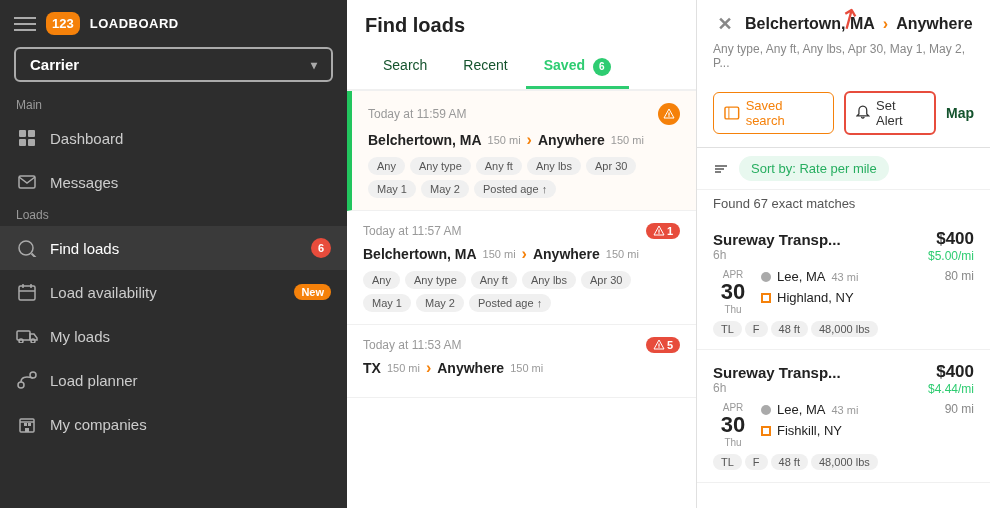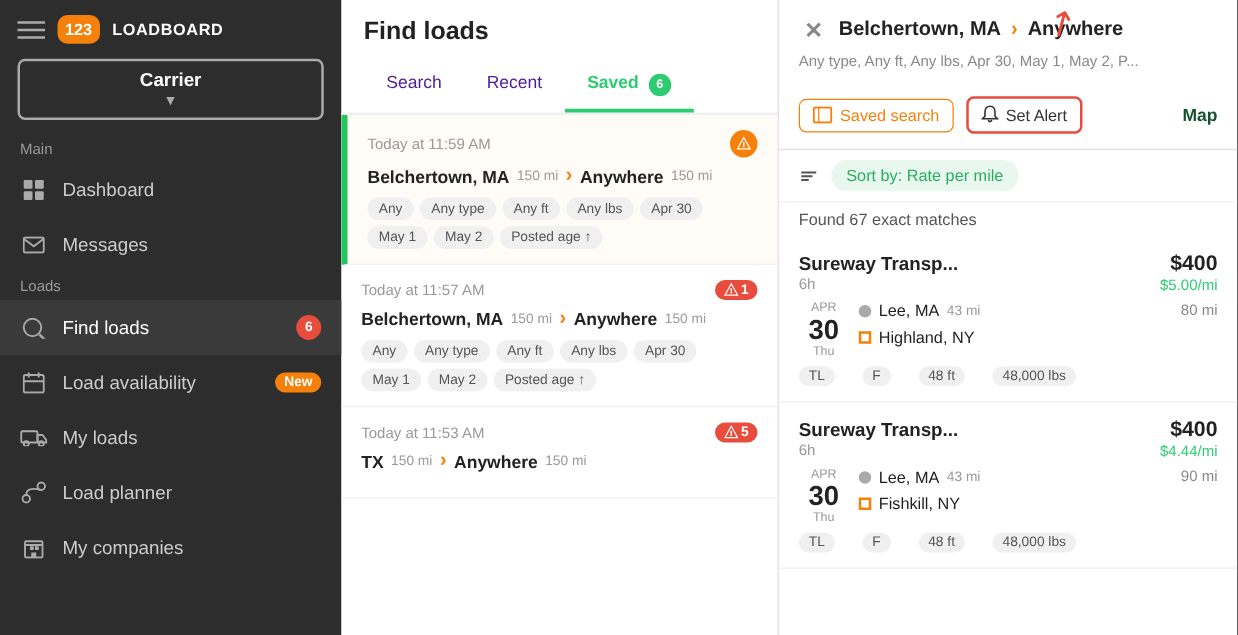--- a/index.html
+++ b/index.html
@@ -1,39 +1,39 @@
 <!DOCTYPE html>
 <html><head>
   <meta charset="utf-8">
   <style>
     * { box-sizing: border-box; margin: 0; padding: 0; }
     body { font-family: -apple-system, BlinkMacSystemFont, 'Segoe UI', Arial, sans-serif; background: #2d2d2d; width: 990px; height: 508px; overflow: hidden; display: flex; }
 
     
-    .sidebar { width: 273px; background: #2d2d2d; color: #fff; flex-shrink: 0; display: flex; flex-direction: column; padding: 0; }
+    .sidebar { width: 347px; background: #2d2d2d; color: #fff; flex-shrink: 0; display: flex; flex-direction: column; padding: 0; }
     .sidebar-header { padding: 12px 14px; display: flex; align-items: center; gap: 10px; }
     .hamburger { display: flex; flex-direction: column; gap: 4px; cursor: pointer; }
     .hamburger span { display: block; width: 22px; height: 2px; background: #aaa; }
     .logo-box { background: #f5810a; border-radius: 8px; padding: 4px 6px; display: flex; align-items: center; justify-content: center; }
     .logo-text { font-size: 13px; font-weight: 900; color: #fff; }
-    .carrier-btn { margin: 0 14px 12px 14px; border: 2px solid #aaa; border-radius: 6px; padding: 7px 14px; display: flex; align-items: center; justify-content: space-between; cursor: pointer; color: #fff; font-size: 15px; font-weight: 600; flex-direction: column; }
+    .carrier-btn { margin: 0 14px 12px 14px; border: 2px solid #aaa; border-radius: 6px; padding: 7px 14px; display: flex; align-items: center; justify-content: space-between; cursor: pointer; color: #fff; font-size: 15px; font-weight: 600; }
     .carrier-btn .chevron { font-size: 12px; color: #aaa; }
     .sidebar-section-label { padding: 4px 16px; font-size: 12px; color: #999; font-weight: 500; }
     .sidebar-item { display: flex; align-items: center; gap: 12px; padding: 11px 16px; cursor: pointer; color: #ccc; font-size: 15px; position: relative; }
     .sidebar-item.active { background: #3a3a3a; color: #fff; }
     .sidebar-icon { width: 22px; height: 22px; display: flex; align-items: center; justify-content: center; }
     .badge-red { background: #e74c3c; color: #fff; border-radius: 50%; font-size: 11px; font-weight: 700; width: 20px; height: 20px; display: flex; align-items: center; justify-content: center; margin-left: auto; }
     .badge-new { background: #f5810a; color: #fff; border-radius: 10px; font-size: 11px; font-weight: 700; padding: 2px 7px; margin-left: auto; }
 
     
     .middle-panel { width: 350px; background: #fff; flex-shrink: 0; display: flex; flex-direction: column; border-right: 1px solid #e0e0e0; }
     .middle-header { padding: 14px 18px 0 18px; border-bottom: 2px solid #f0f0f0; }
     .middle-title { font-size: 20px; font-weight: 700; color: #222; padding-bottom: 10px; }
     .tabs { display: flex; gap: 0; }
-    .tab { padding: 10px 18px; font-size: 14px; font-weight: 500; cursor: pointer; color: #4c1d95; border-bottom: 3px solid transparent; position: relative; }
+    .tab { padding: 10px 18px; font-size: 14px; font-weight: 500; cursor: pointer; color: #14532d; border-bottom: 3px solid transparent; position: relative; }
     .tab.active { color: #2ecc71; border-bottom: 3px solid #2ecc71; font-weight: 700; }
     .tab-badge { background: #2ecc71; color: #fff; border-radius: 50%; font-size: 10px; font-weight: 700; width: 18px; height: 18px; display: inline-flex; align-items: center; justify-content: center; margin-left: 4px; }
     .search-items { overflow-y: auto; flex: 1; }
     .search-item { padding: 12px 16px; border-bottom: 1px solid #f0f0f0; position: relative; cursor: pointer; }
     .search-item.highlighted { border-left: 5px solid #22c55e; background: #fffbf7; }
     .search-item-time { font-size: 12px; color: #999; display: flex; align-items: center; justify-content: space-between; margin-bottom: 6px; }
     .search-item-route { display: flex; align-items: center; gap: 6px; font-size: 14px; font-weight: 600; color: #222; margin-bottom: 8px; }
     .route-arrow { color: #f5810a; font-size: 16px; }
     .route-mi { font-size: 11px; color: #999; font-weight: 400; }
     .tags { display: flex; flex-wrap: wrap; gap: 5px; }
@@ -67,21 +67,21 @@
     .date-col { text-align: center; min-width: 40px; }
     .date-month { font-size: 10px; color: #999; text-transform: uppercase; }
     .date-day { font-size: 22px; font-weight: 700; color: #222; line-height: 1.1; }
     .date-dow { font-size: 10px; color: #999; }
     .route-stops { display: flex; flex-direction: column; gap: 6px; flex: 1; text-align: center; }
     .stop { display: flex; align-items: center; gap: 6px; font-size: 13px; }
     .stop-dot { width: 10px; height: 10px; border-radius: 50%; background: #aaa; flex-shrink: 0; }
     .stop-square { width: 10px; height: 10px; border: 2px solid #f5810a; flex-shrink: 0; background: #fff; }
     .stop-name { font-size: 13px; color: #222; font-weight: 500; }
     .stop-mi { font-size: 11px; color: #999; }
-    .load-tags { display: flex; gap: 22px; margin-top: 4px; }
+    .load-tags { display: flex; gap: 3px; margin-top: 4px; }
     .load-tag { background: #f0f0f0; border-radius: 10px; padding: 2px 8px; font-size: 11px; color: #555; }
     .load-miles { font-size: 12px; color: #888; margin-left: 23px; }
   </style>
 </head>
 <body>
 
 <div class="sidebar">
   <div class="sidebar-header">
     <div class="hamburger">
       <span></span>

